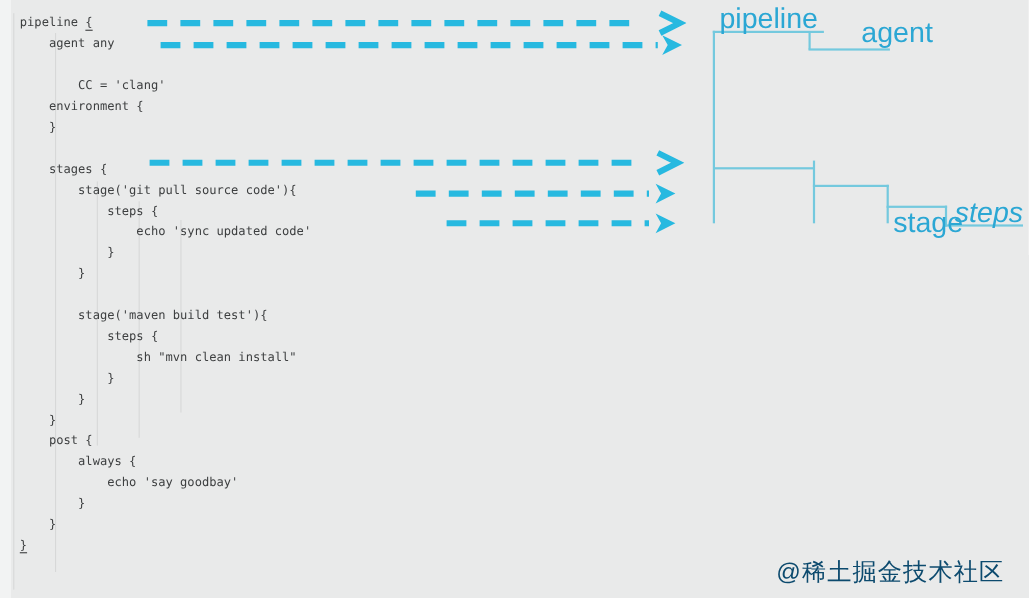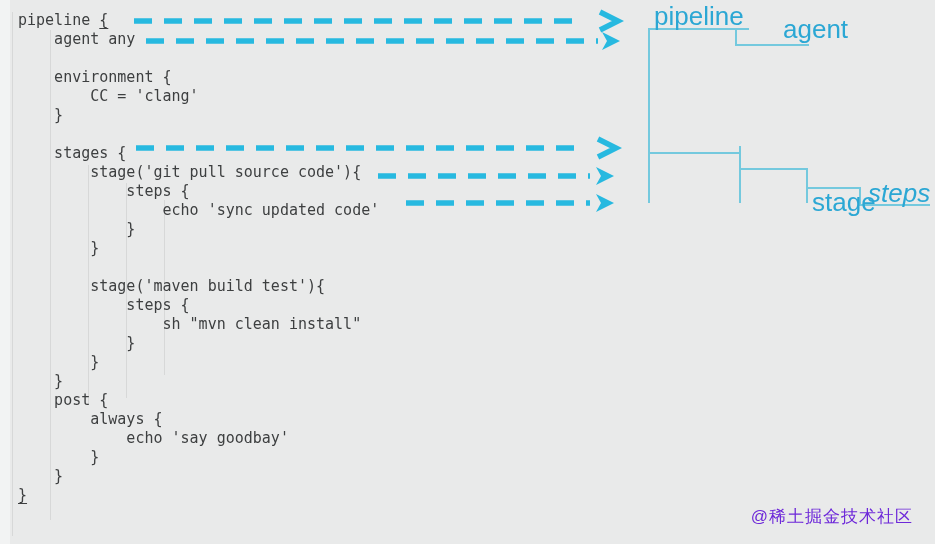--- a/index.html
+++ b/index.html
@@ -20,21 +20,21 @@
   .guide {
     position: absolute;
     width: 1px;
     background: rgba(90, 90, 90, 0.12);
   }
   .code {
     position: absolute;
     left: 18px;
     top: 11px;
     color: #3d3f40;
-    font-size: 15px;
+    font-size: 11px;
     line-height: 19px;
   }
   .code-line {
     height: 19px;
     white-space: pre;
   }
   .brace-underline {
     text-decoration: underline;
     text-underline-offset: 3px;
   }
@@ -51,43 +51,43 @@
     font-size: 26px;
     line-height: 1.1;
     color: #2ba7d4;
     white-space: nowrap;
   }
   .watermark {
     position: absolute;
     right: 22px;
     top: 505px;
     font-family: "Liberation Sans", sans-serif;
-    font-size: 17px;
+    font-size: 22px;
     letter-spacing: 1px;
-    color: #6d28d9;
+    color: #0c4a6e;
   }
 </style>
 </head>
 <body>
 
 <div class="canvas">
 
   <div class="left-strip"></div>
   <div class="guide" style="left:12px; top:12px; height:524px;"></div>
   <div class="guide" style="left:50px; top:30px; height:490px;"></div>
   <div class="guide" style="left:88px; top:165px; height:240px;"></div>
   <div class="guide" style="left:126px; top:183px; height:215px;"></div>
   <div class="guide" style="left:164px; top:200px; height:175px;"></div>
 
   <div class="code">
     <div class="code-line"><span>pipeline </span><span class="brace-underline">{</span></div>
     <div class="code-line">    agent any</div>
     <div class="code-line"></div>
+    <div class="code-line">        CC = 'clang'</div>
     <div class="code-line">    environment {</div>
-    <div class="code-line">        CC = 'clang'</div>
     <div class="code-line">    }</div>
     <div class="code-line"></div>
     <div class="code-line">    stages {</div>
     <div class="code-line">        stage('git pull source code'){</div>
     <div class="code-line">            steps {</div>
     <div class="code-line">                echo 'sync updated code'</div>
     <div class="code-line">            }</div>
     <div class="code-line">        }</div>
     <div class="code-line"></div>
     <div class="code-line">        stage('maven build test'){</div>

